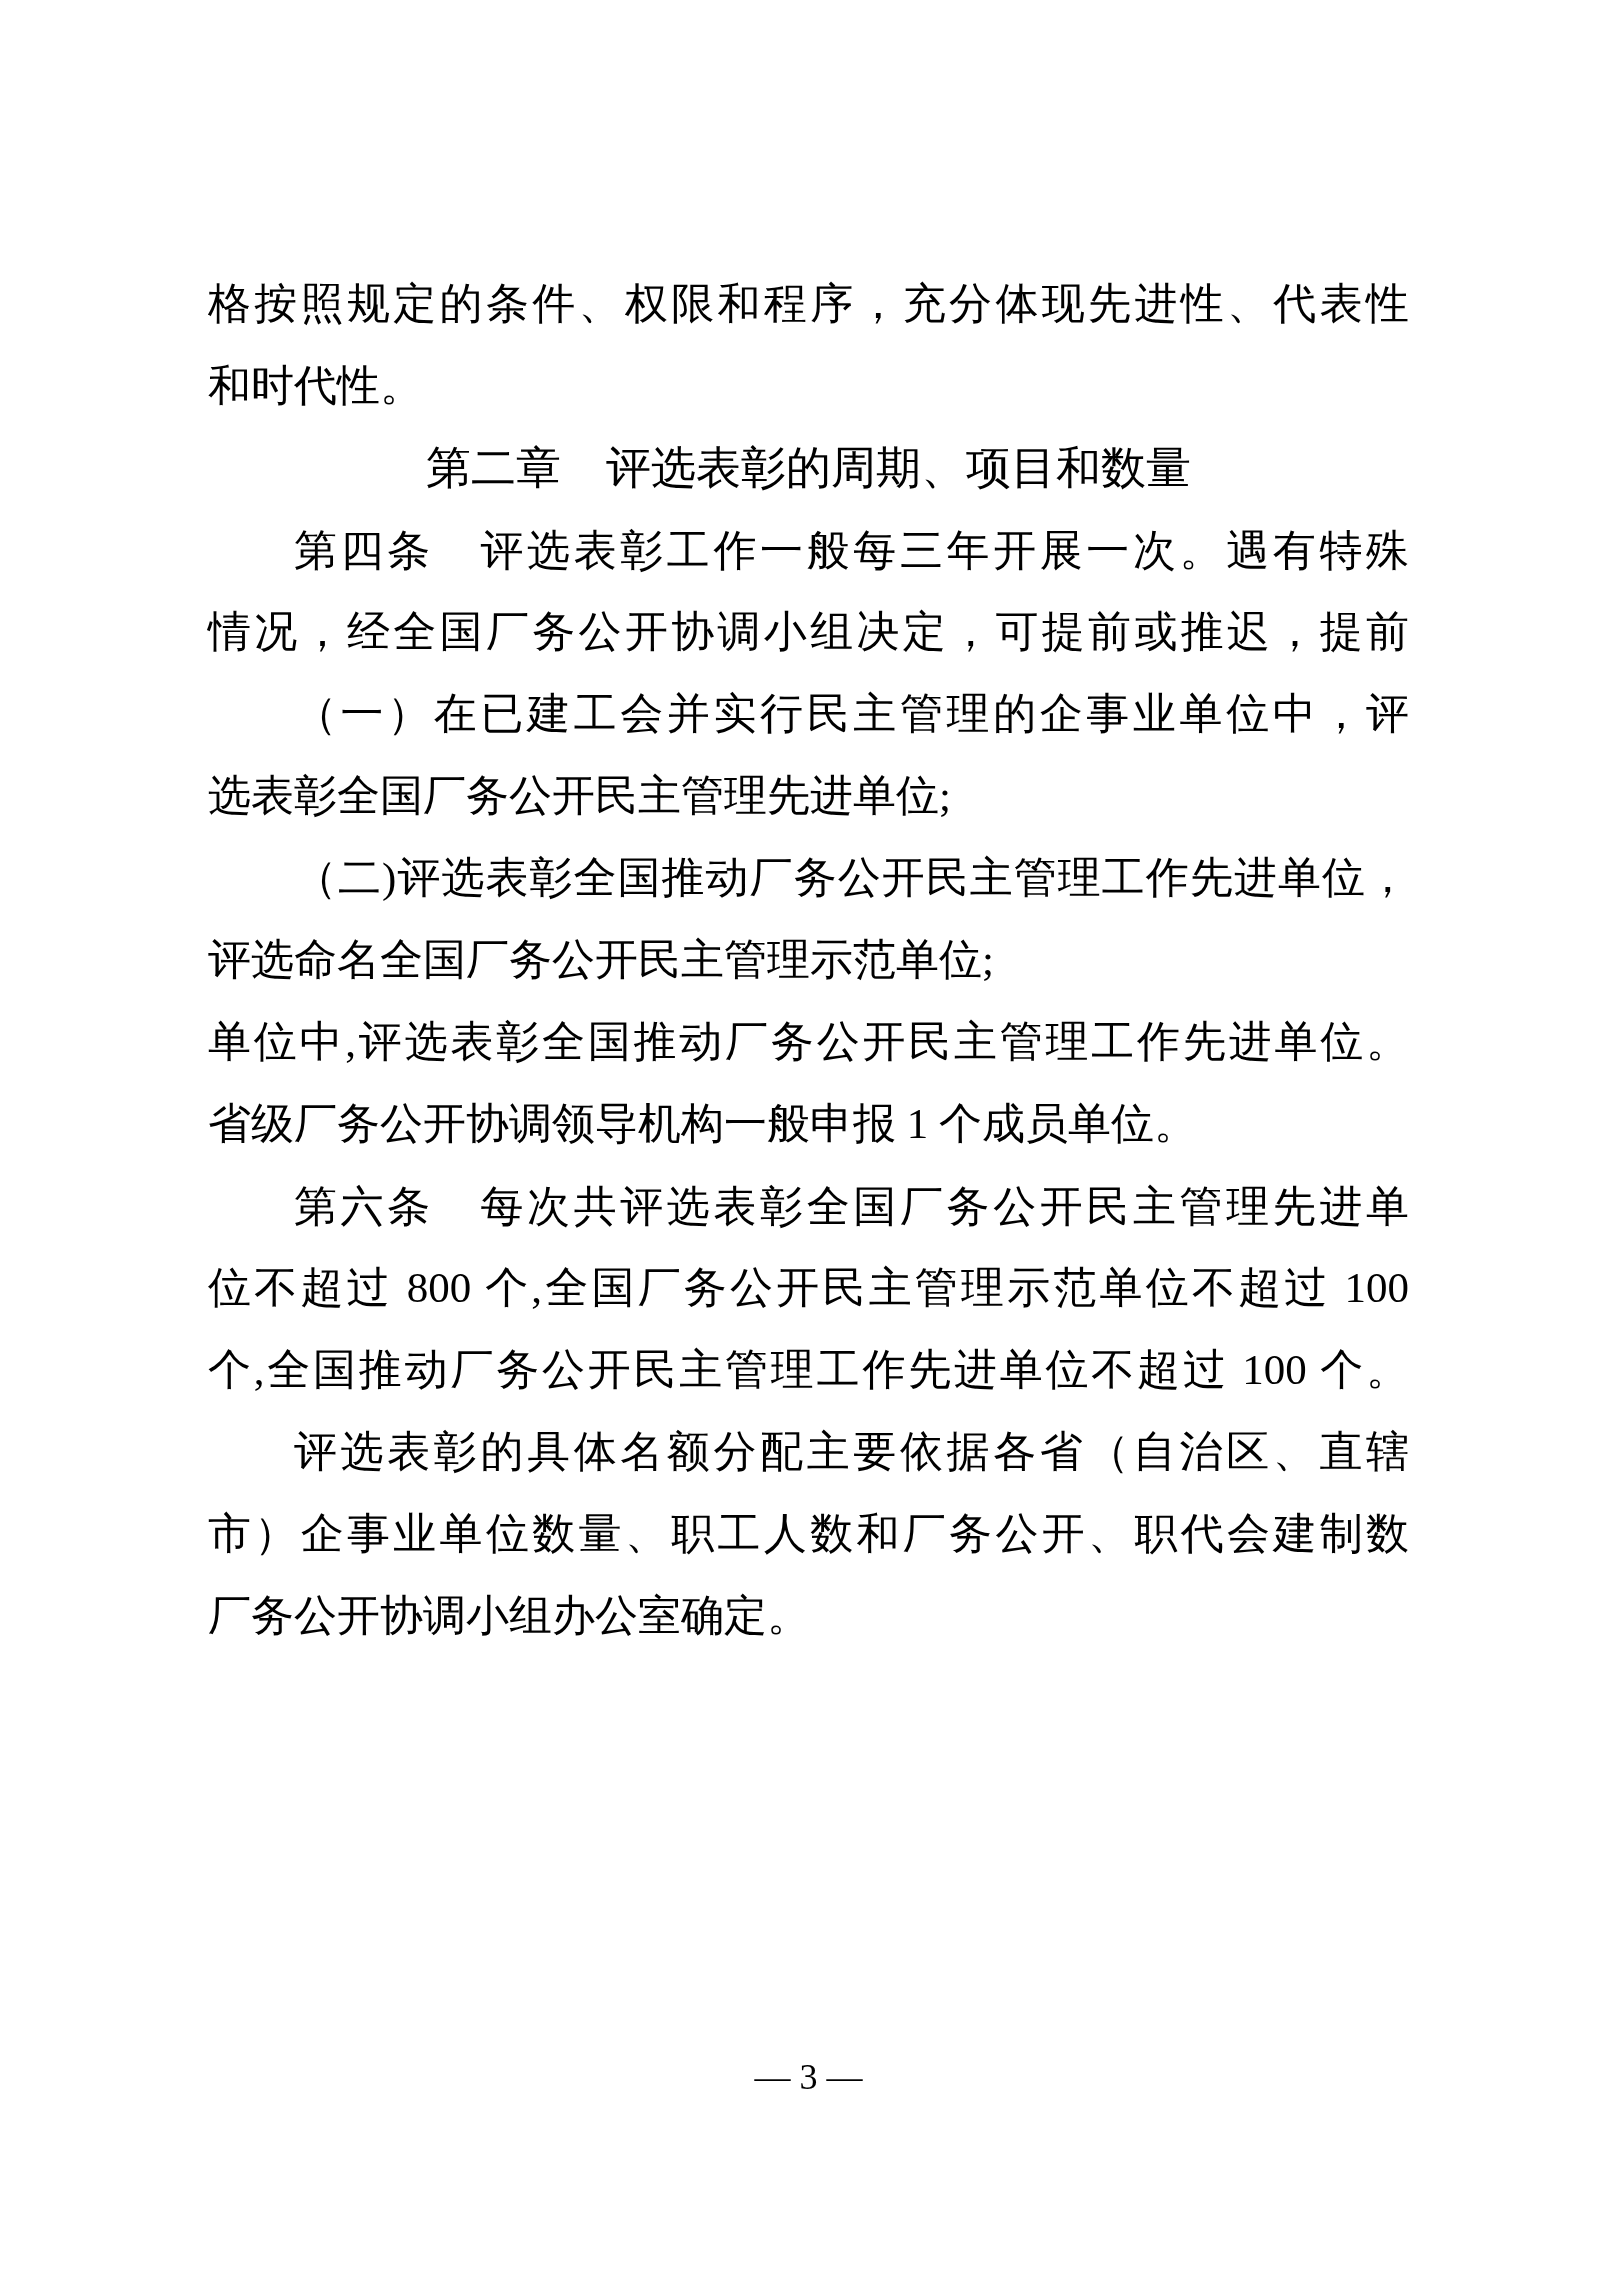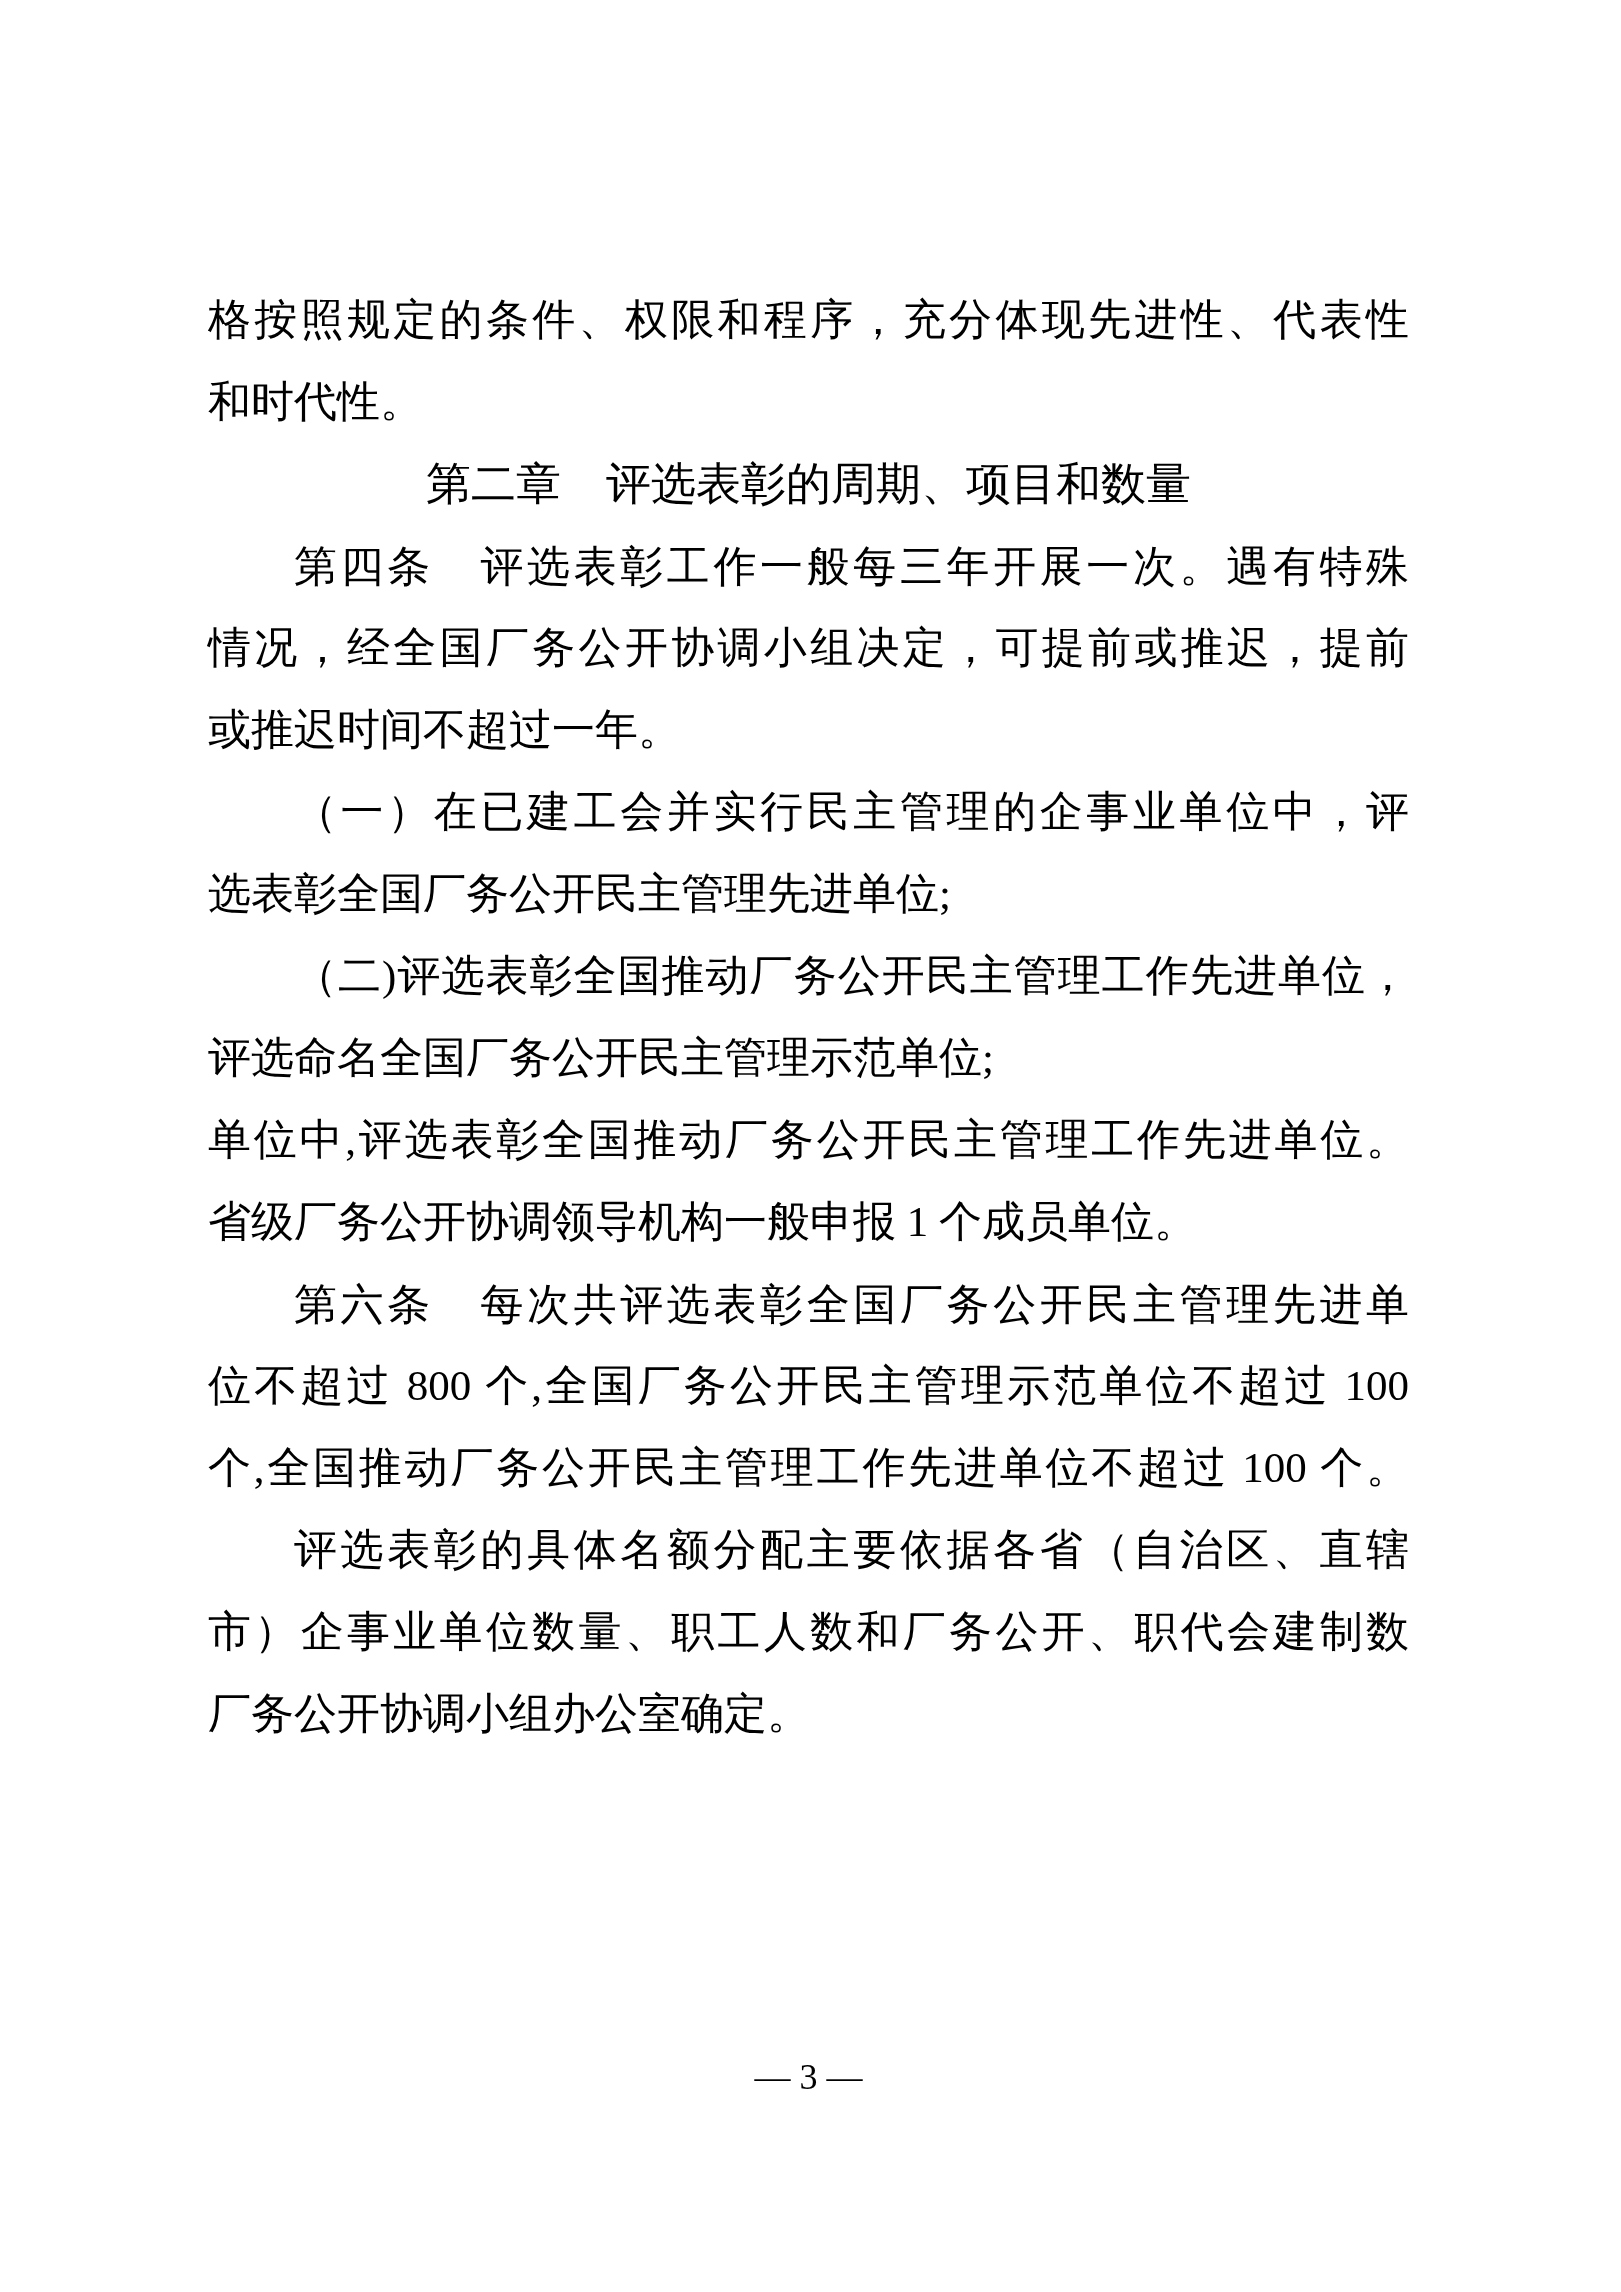--- a/index.html
+++ b/index.html
@@ -13,21 +13,21 @@
     height: 2293px;
     margin: 0 auto;
     background: #ffffff;
     color: #000000;
     font-family: "Liberation Serif", serif;
     overflow: hidden;
   }
   .content {
     position: absolute;
     left: 208px;
-    top: 279px;
+    top: 263px;
     width: 1201px;
   }
   .line {
     height: 82px;
     line-height: 82px;
     font-size: 43px;
     letter-spacing: 0;
   }
   .justify {
     text-align: justify;
@@ -61,21 +61,20 @@
 </head>
 <body>
 
 <div class="page">
   <div class="content">
     <div class="line justify">格按照规定的条件、权限和程序，充分体现先进性、代表性</div>
     <div class="line">和时代性。</div>
     <div class="line heading">第二章　评选表彰的周期、项目和数量</div>
     <div class="line justify indent"><span class="kw">第四条</span><span>　评选表彰工作一般每三年开展一次。遇有特殊</span></div>
     <div class="line justify">情况，经全国厂务公开协调小组决定，可提前或推迟，提前</div>
-    <div class="line">或推迟时间不超过一年。</div>
     <div class="line justify indent">（一）在已建工会并实行民主管理的企事业单位中，评</div>
     <div class="line">选表彰全国厂务公开民主管理先进单位;</div>
     <div class="line justify indent">（二)评选表彰全国推动厂务公开民主管理工作先进单位，</div>
     <div class="line">评选命名全国厂务公开民主管理示范单位;</div>
     <div class="line justify">单位中,评选表彰全国推动厂务公开民主管理工作先进单位。</div>
     <div class="line">省级厂务公开协调领导机构一般申报 1 个成员单位。</div>
     <div class="line justify indent"><span class="kw">第六条</span><span>　每次共评选表彰全国厂务公开民主管理先进单</span></div>
     <div class="line justify">位不超过 800 个,全国厂务公开民主管理示范单位不超过 100</div>
     <div class="line justify">个,全国推动厂务公开民主管理工作先进单位不超过 100 个。</div>
     <div class="line justify indent">评选表彰的具体名额分配主要依据各省（自治区、直辖</div>

